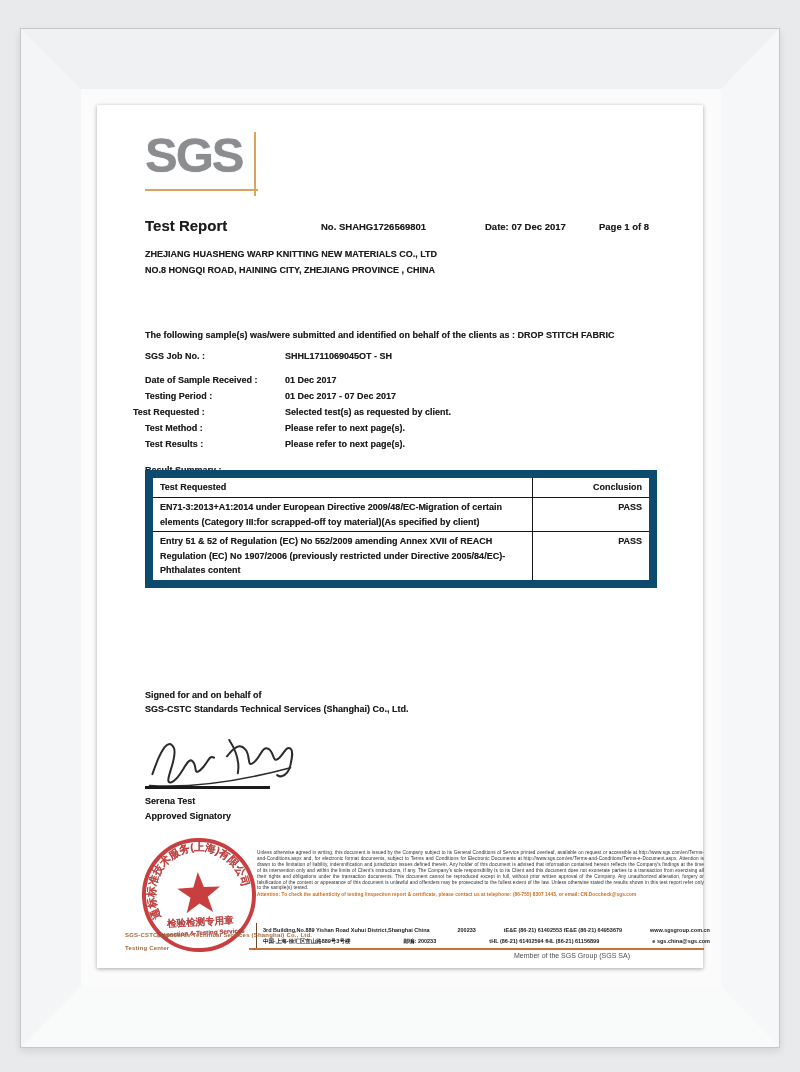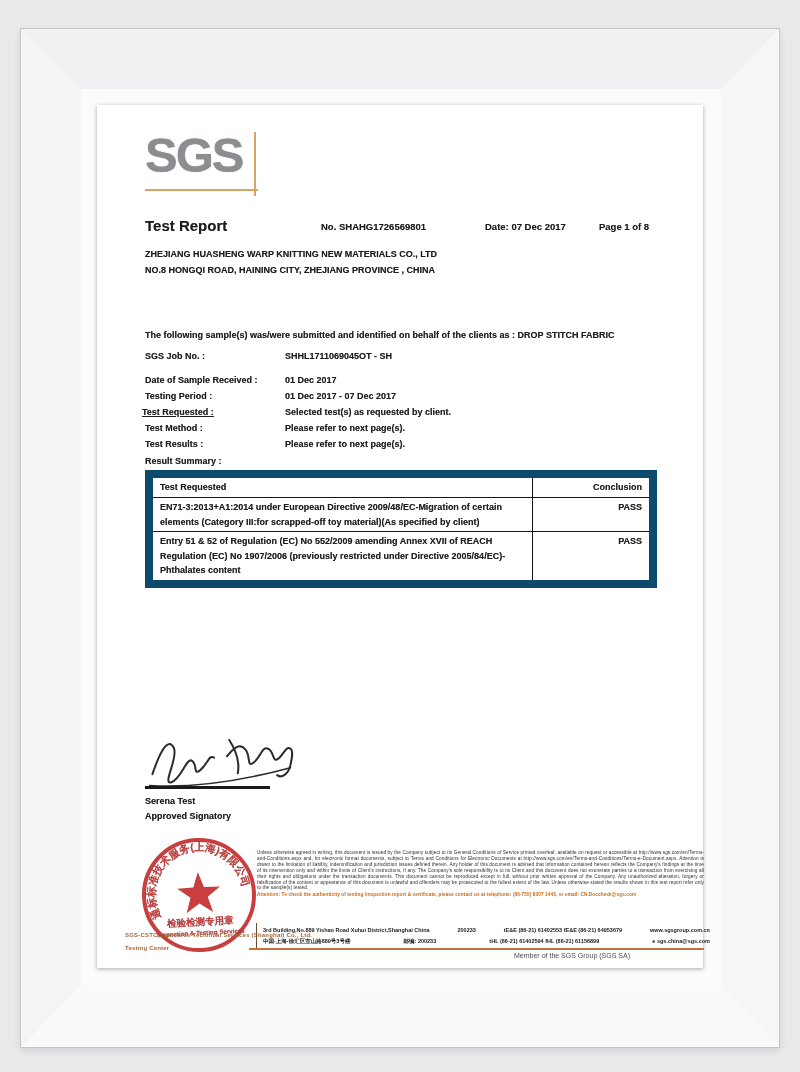--- a/index.html
+++ b/index.html
@@ -99,45 +99,49 @@
       </div>
 
       <div class="abs body-9" style="left:48px;top:222px;width:540px;">The following sample(s) was/were submitted and identified on behalf of the clients as : DROP STITCH FABRIC</div>
 
       <div class="abs lbl-row" style="left:48px;top:246px;">SGS Job No. :</div>
       <div class="abs lbl-row" style="left:188px;top:246px;">SHHL1711069045OT - SH</div>
       <div class="abs lbl-row" style="left:48px;top:270px;">Date of Sample Received :</div>
       <div class="abs lbl-row" style="left:188px;top:270px;">01 Dec 2017</div>
       <div class="abs lbl-row" style="left:48px;top:286px;">Testing Period :</div>
       <div class="abs lbl-row" style="left:188px;top:286px;">01 Dec 2017 - 07 Dec 2017</div>
-      <div class="abs lbl-row" style="left:45px;top:302px;text-decoration:underline;">Test Requested :</div>
+      <div class="abs lbl-row" style="left:36px;top:302px;">Test Requested :</div>
       <div class="abs lbl-row" style="left:188px;top:302px;">Selected test(s) as requested by client.</div>
       <div class="abs lbl-row" style="left:48px;top:318px;">Test Method :</div>
       <div class="abs lbl-row" style="left:188px;top:318px;">Please refer to next page(s).</div>
       <div class="abs lbl-row" style="left:48px;top:334px;">Test Results :</div>
       <div class="abs lbl-row" style="left:188px;top:334px;">Please refer to next page(s).</div>
 
-      <div class="abs lbl-row" style="left:48px;top:351px;">Result Summary :</div>
+      <div class="abs lbl-row" style="left:48px;top:360px;">Result Summary :</div>
       <table class="results abs" style="left:48px;top:365px;">
         <tbody>
             <tr>
           <th style="height:15px;">Test Requested</th>
           <th class="conc">Conclusion</th>
         </tr>
         <tr>
           <td style="height:28px;">EN71-3:2013+A1:2014 under European Directive 2009/48/EC-Migration of certain elements (Category III:for scrapped-off toy material)(As specified by client)</td>
           <td class="conc">PASS</td>
         </tr>
         <tr>
           <td style="height:44px;">Entry 51 &amp; 52 of Regulation (EC) No 552/2009 amending Annex XVII of REACH Regulation (EC) No 1907/2006 (previously restricted under Directive 2005/84/EC)-Phthalates content</td>
           <td class="conc">PASS</td>
         </tr>
       </tbody>
         </table>
 
+      <div class="abs body-9" style="left:48px;top:583px;width:420px;line-height:14px;">
+        <div>Signed for and on behalf of</div>
+        <div>SGS-CSTC Standards Technical Services (Shanghai) Co., Ltd.</div>
+      </div>
       <svg class="abs" style="left:42px;top:616px;" width="200" height="70" viewBox="0 0 200 70">
         <g fill="none" stroke="#2b2b2b" stroke-width="2" stroke-linecap="round" transform="rotate(-6 100 35)">
           <path d="M12 44 C24 18 32 10 36 20 C40 30 20 56 30 54 C40 52 48 30 53 35 C58 40 52 50 60 45 C68 40 70 30 75 34"></path>
           <path d="M92 18 C98 30 100 42 97 52"></path>
           <path d="M88 34 C96 26 102 22 107 29 C112 36 106 48 114 43 C122 38 124 27 130 31 C136 35 132 47 140 41 C146 36 148 30 152 33 C155 36 152 44 150 50 C147 58 140 62 136 58"></path>
           <path d="M8 55 C50 62 100 60 150 52" stroke-width="1.6"></path>
         </g>
       </svg>
       <div class="abs sig-rule" style="left:48px;top:681px;width:125px;"></div>
       <div class="abs body-9" style="left:48px;top:689px;line-height:15px;">

